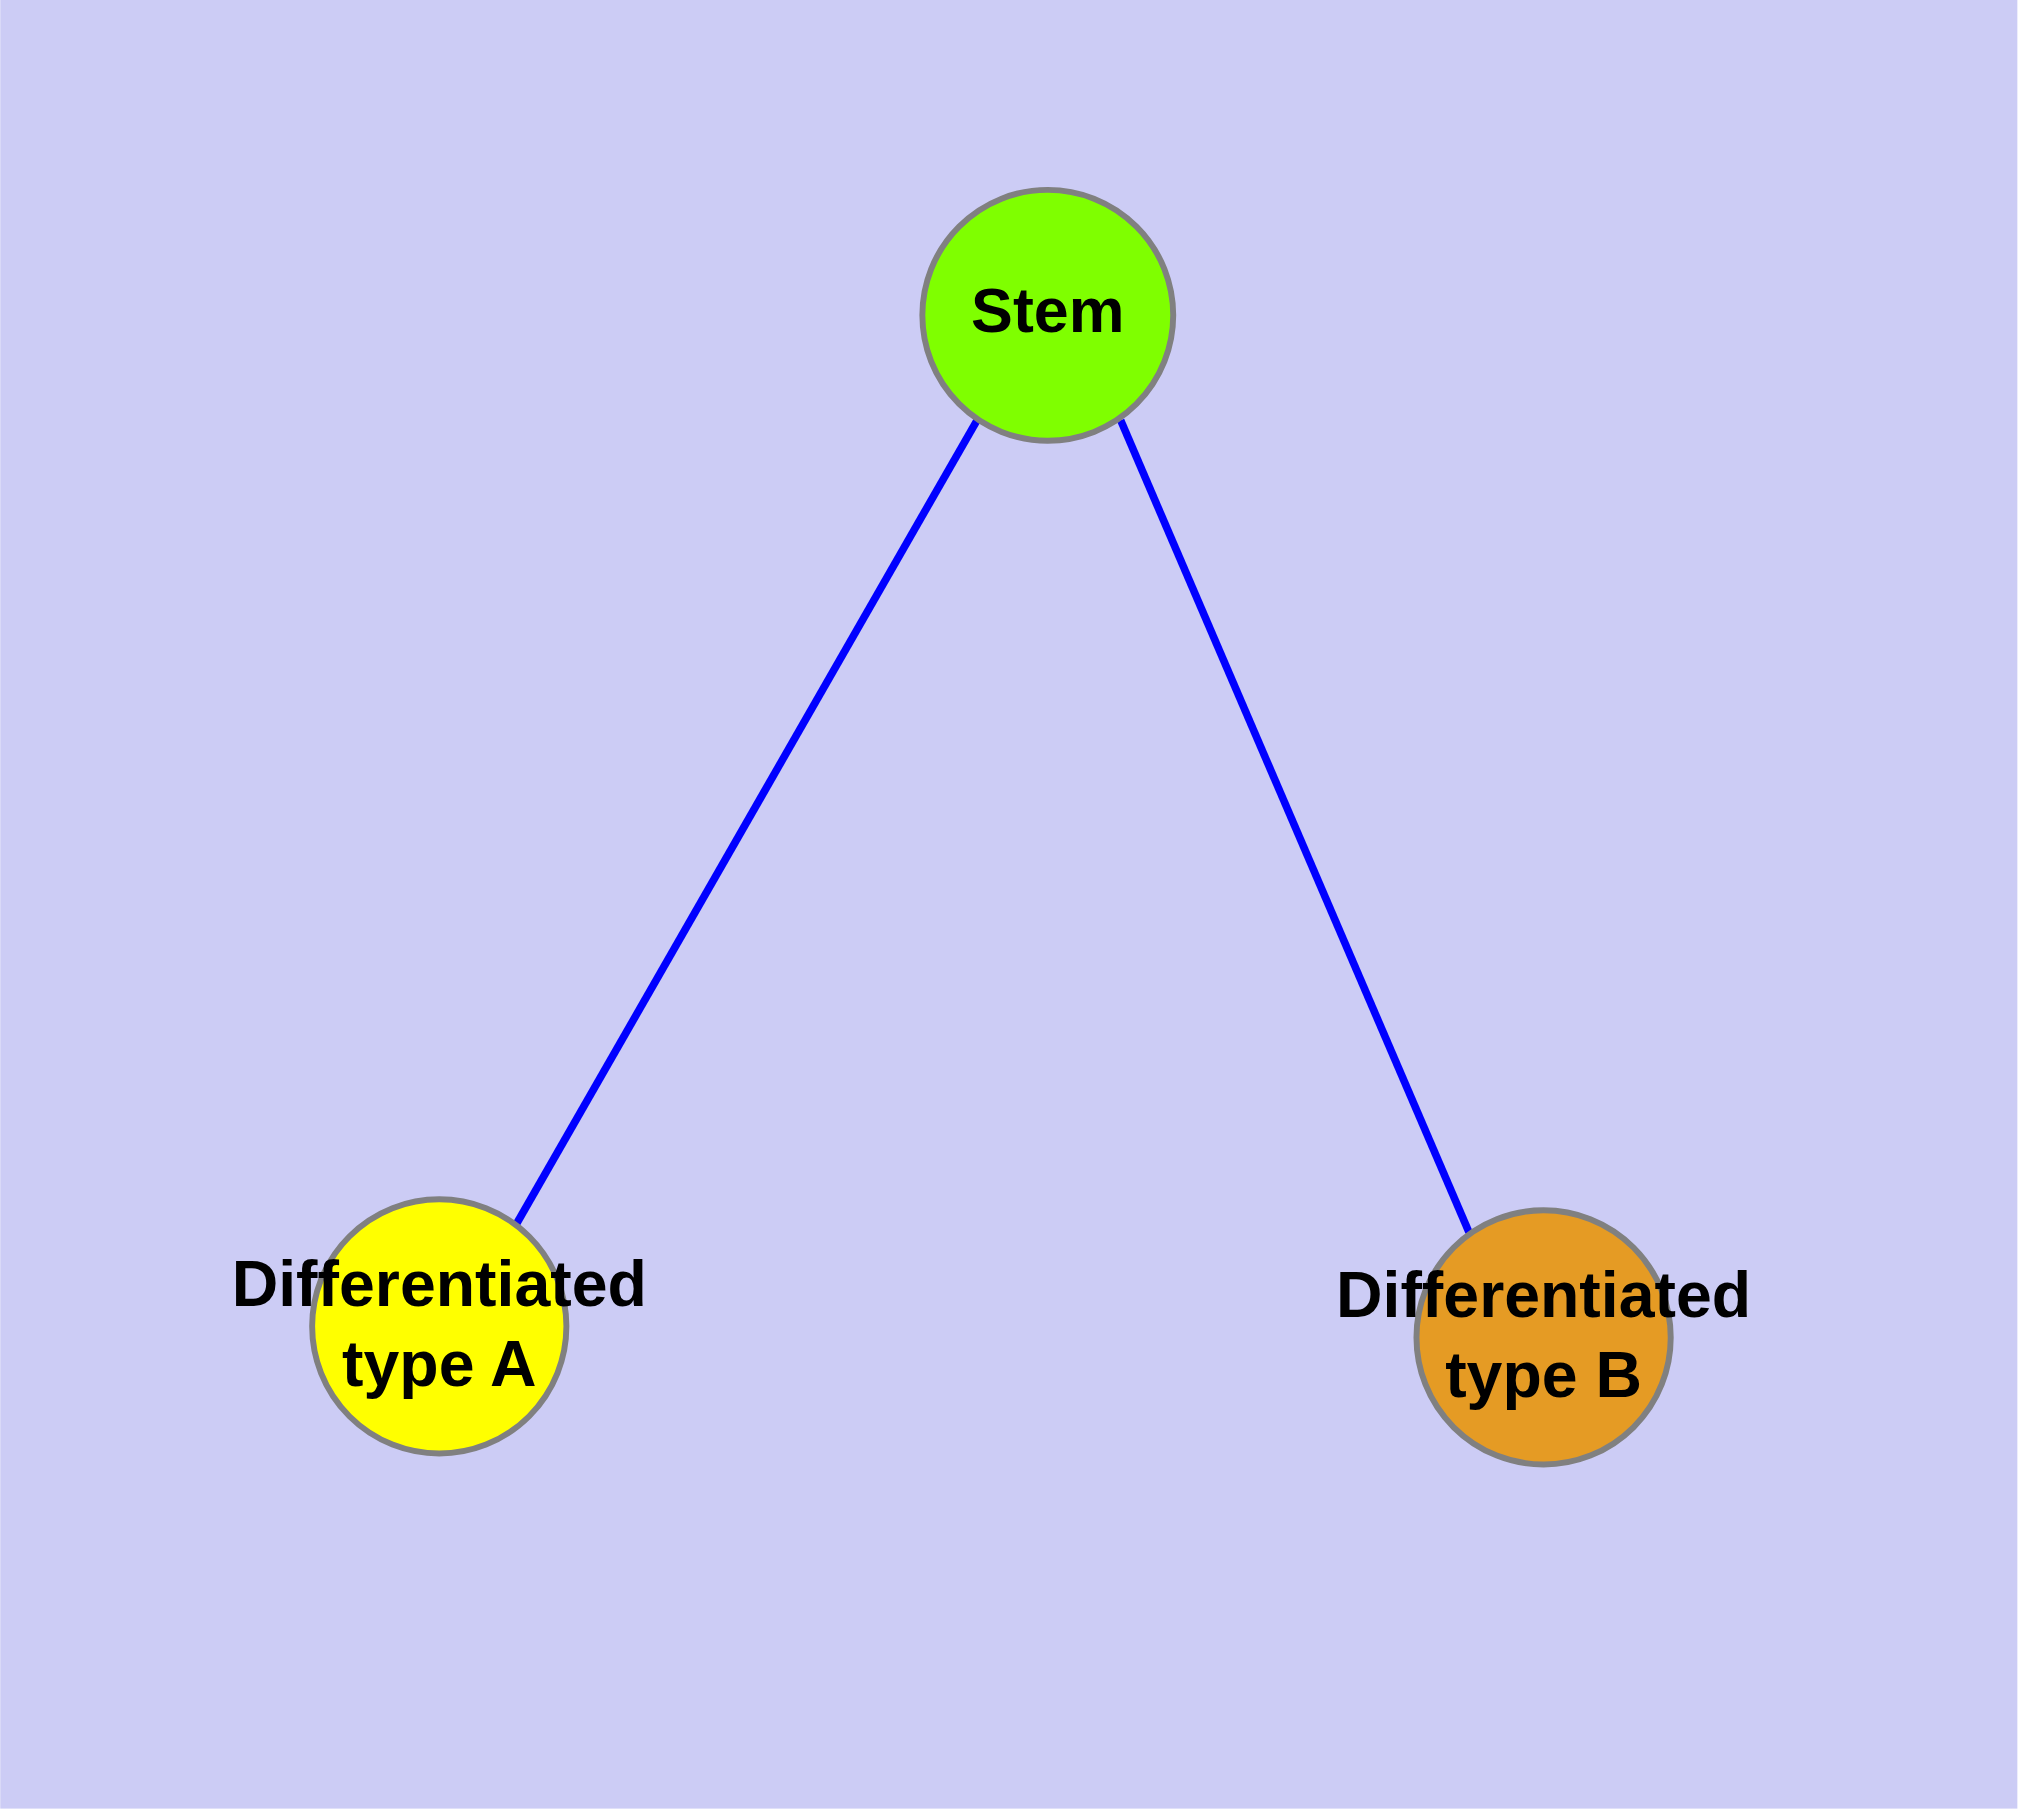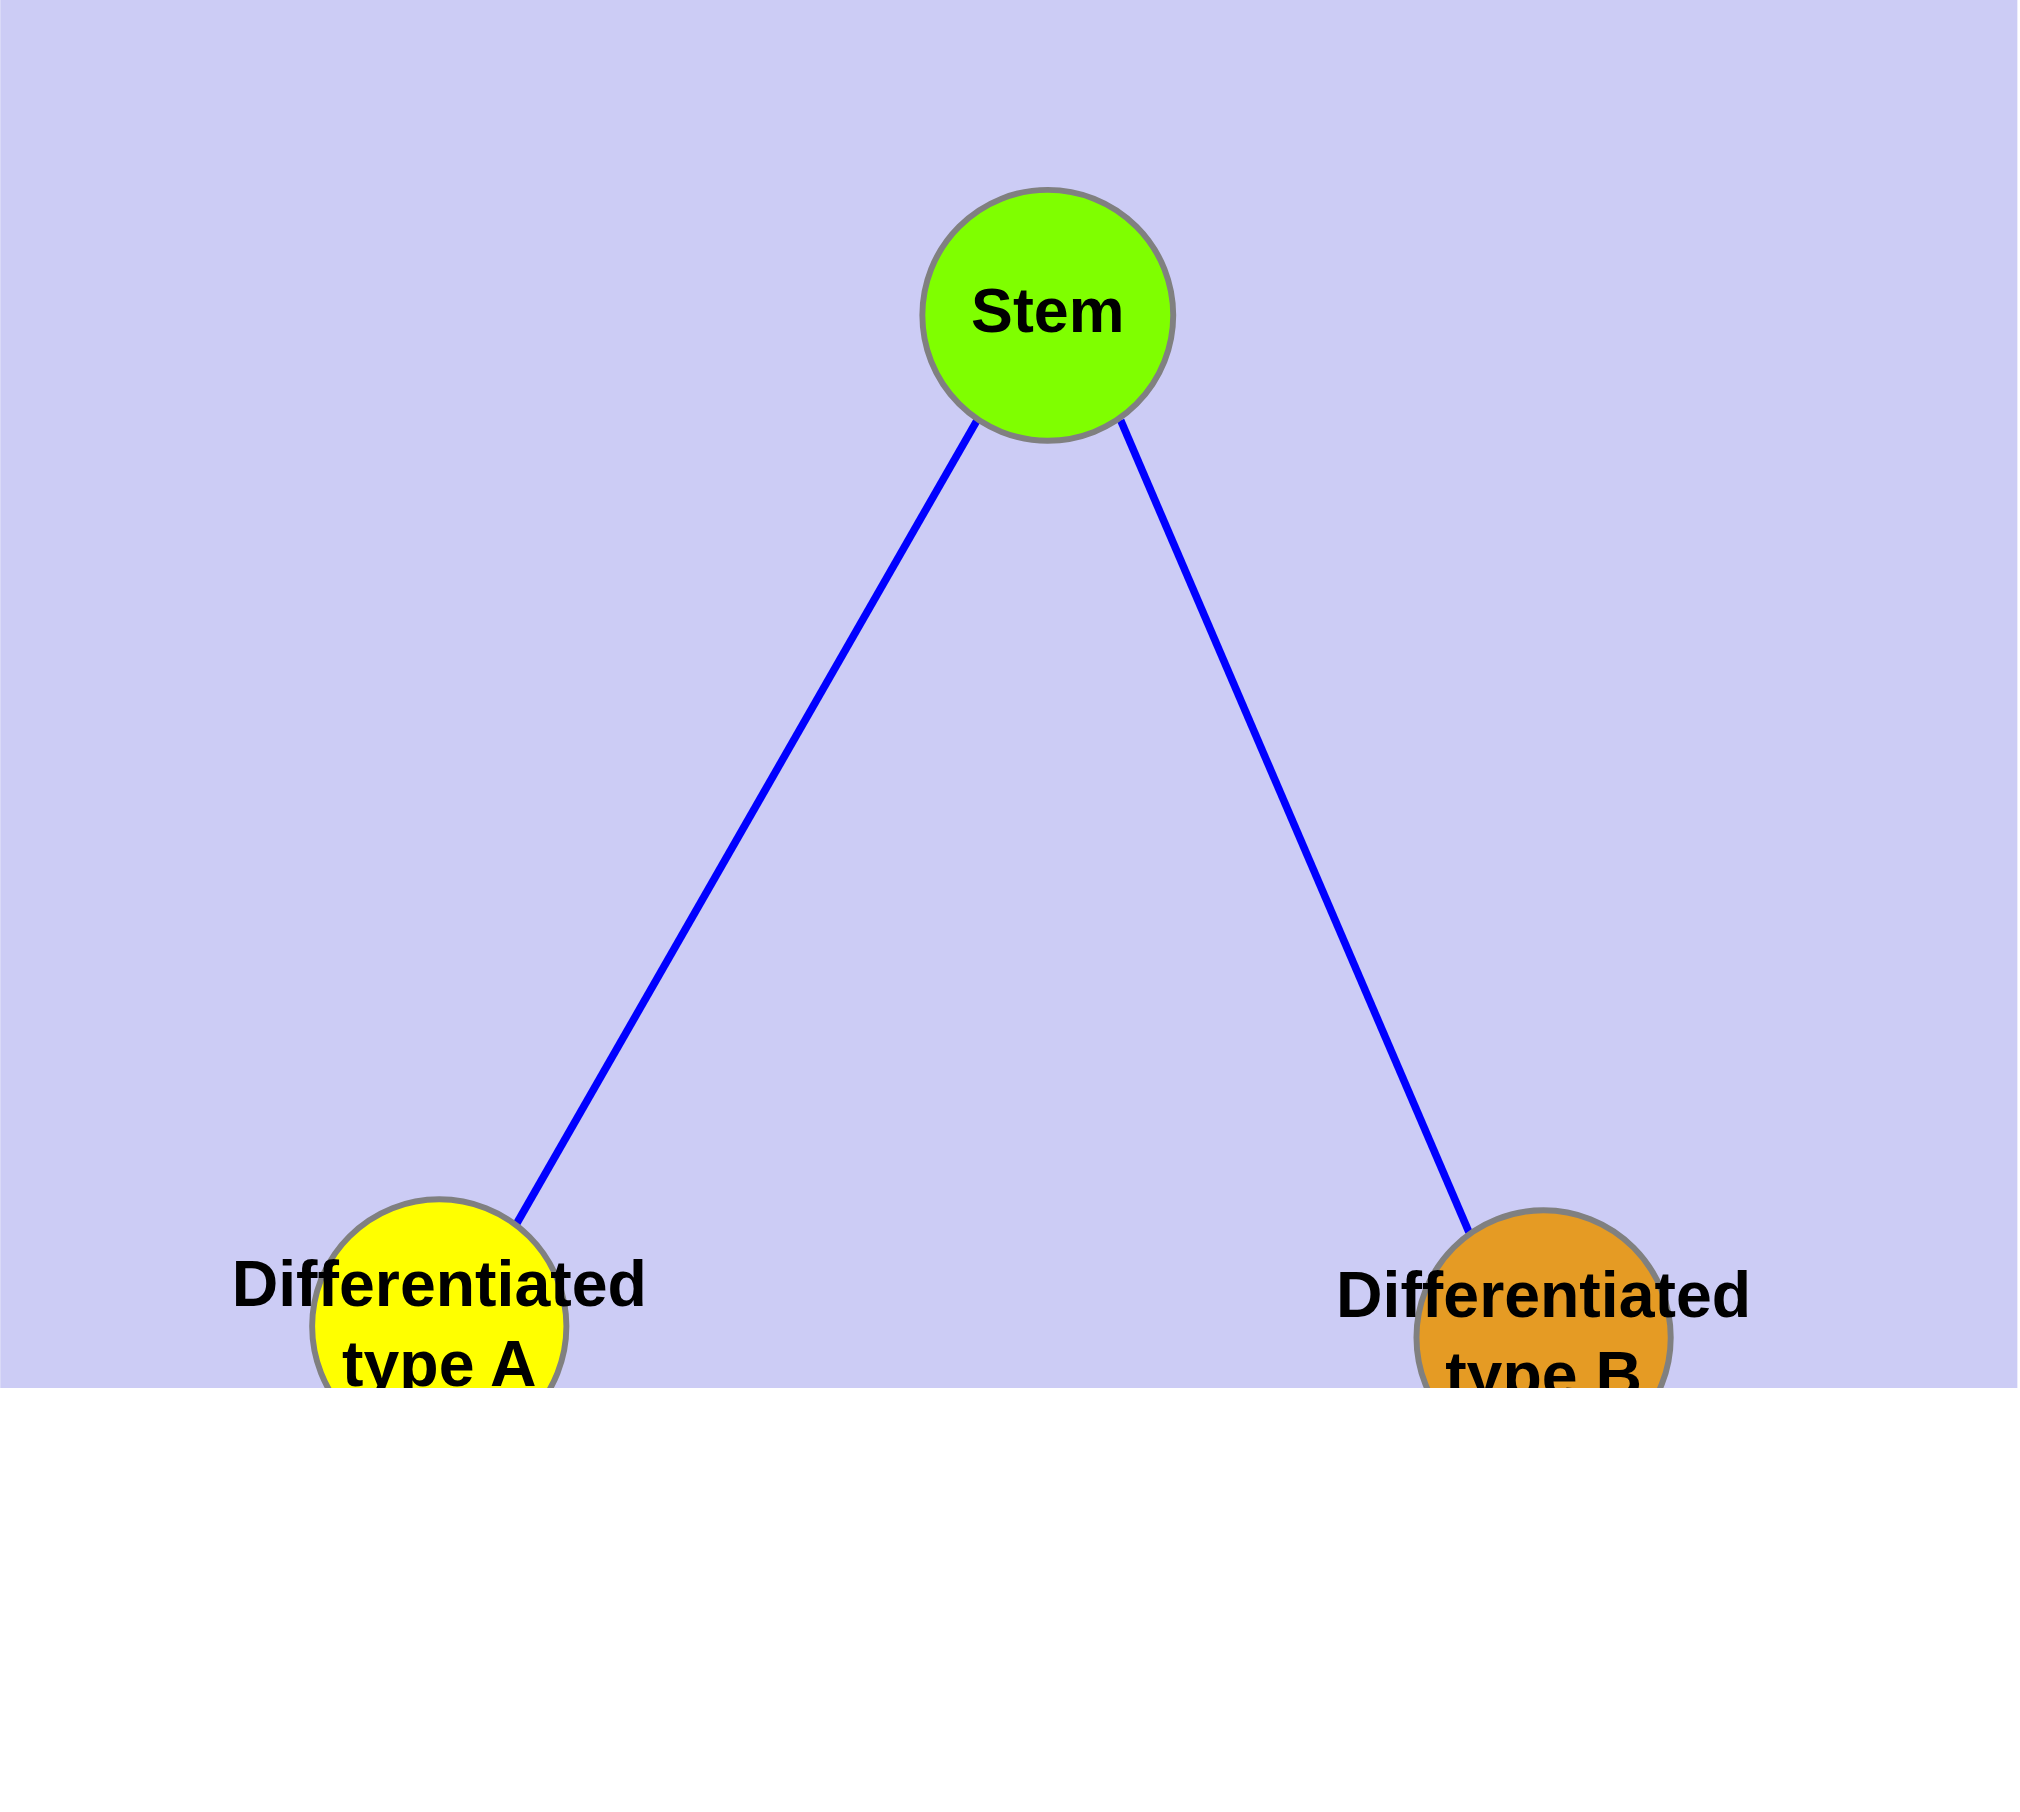--- a/index.html
+++ b/index.html
@@ -47,21 +47,21 @@
   .label-stem {
     font-size: 74px;
   }
   .label-leaf {
     font-size: 76px;
   }
 </style>
 </head>
 <body>
 
-<div id="canvas" style="width: 2021px; height: 1388px; background: rgb(255, 255, 255);">
+<div id="canvas" style="width: 2021px; height: 1812px; background: rgb(255, 255, 255);">
   <svg id="graph-svg" viewBox="0 0 2384 2138">
 
     <rect id="bg-rect" x="0" y="0" width="2380" height="2134" fill="#CCCCF5"></rect>
 
     <g id="edges-group">
       <line class="edge-line" id="edge-0" x1="1153" y1="495" x2="608" y2="1446" stroke="#0000FF"></line>
       <line class="edge-line" id="edge-1" x1="1322" y1="496" x2="1733" y2="1454" stroke="#0000FF"></line>
     </g>
 
     <g id="nodes-group">

